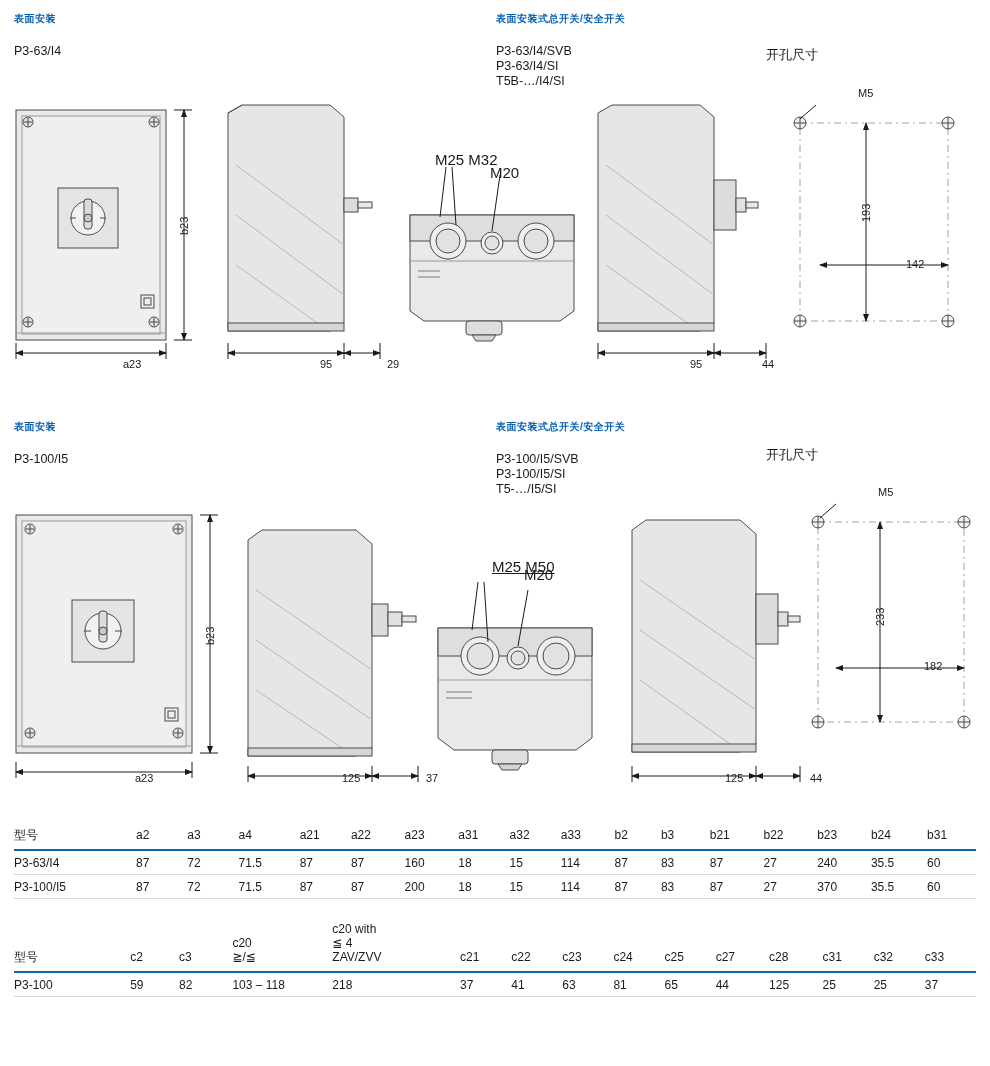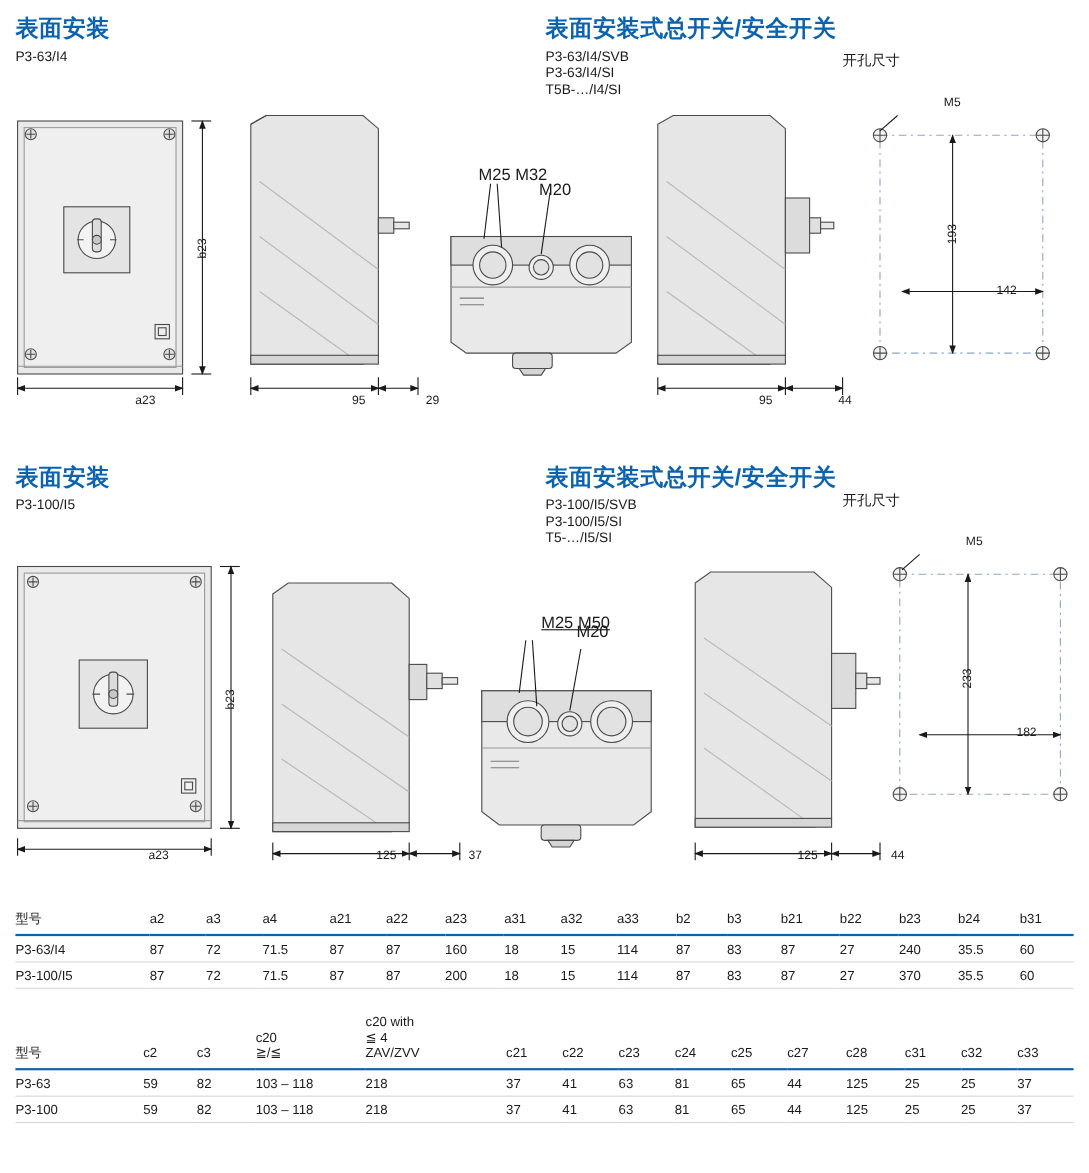--- a/index.html
+++ b/index.html
@@ -9,21 +9,21 @@
     font-family:"Liberation Sans", sans-serif;
     color:#1a1a1a;
     position:relative;
     overflow:hidden;
   }
   .page{position:relative;width:990px;height:1066px;}
 
   
   .sec-title{
     position:absolute;
-    font-size:21px;
+    font-size:10px;
     font-weight:bold;
     color:#0b63b0;
     letter-spacing:.5px;
   }
   .sec-sub{
     position:absolute;
     font-size:12.5px;
     color:#1a1a1a;
     line-height:15px;
     white-space:pre-line;
@@ -401,37 +401,20 @@
           <th style="width: 44px;">c25</th>
           <th style="width: 46px;">c27</th>
           <th style="width: 46px;">c28</th>
           <th style="width: 44px;">c31</th>
           <th style="width: 44px;">c32</th>
           <th style="width: 44px;">c33</th>
         </tr>
       </thead>
     <tbody>
         <tr>
-          <td>P3-63</td>
-          <td>59</td>
-          <td>82</td>
-          <td>103 – 118</td>
-          <td>218</td>
-          <td>37</td>
-          <td>41</td>
-          <td>63</td>
-          <td>81</td>
-          <td>65</td>
-          <td>44</td>
-          <td>125</td>
-          <td>25</td>
-          <td>25</td>
-          <td>37</td>
-        </tr>
-        <tr>
           <td>P3-100</td>
           <td>59</td>
           <td>82</td>
           <td>103 – 118</td>
           <td>218</td>
           <td>37</td>
           <td>41</td>
           <td>63</td>
           <td>81</td>
           <td>65</td>

